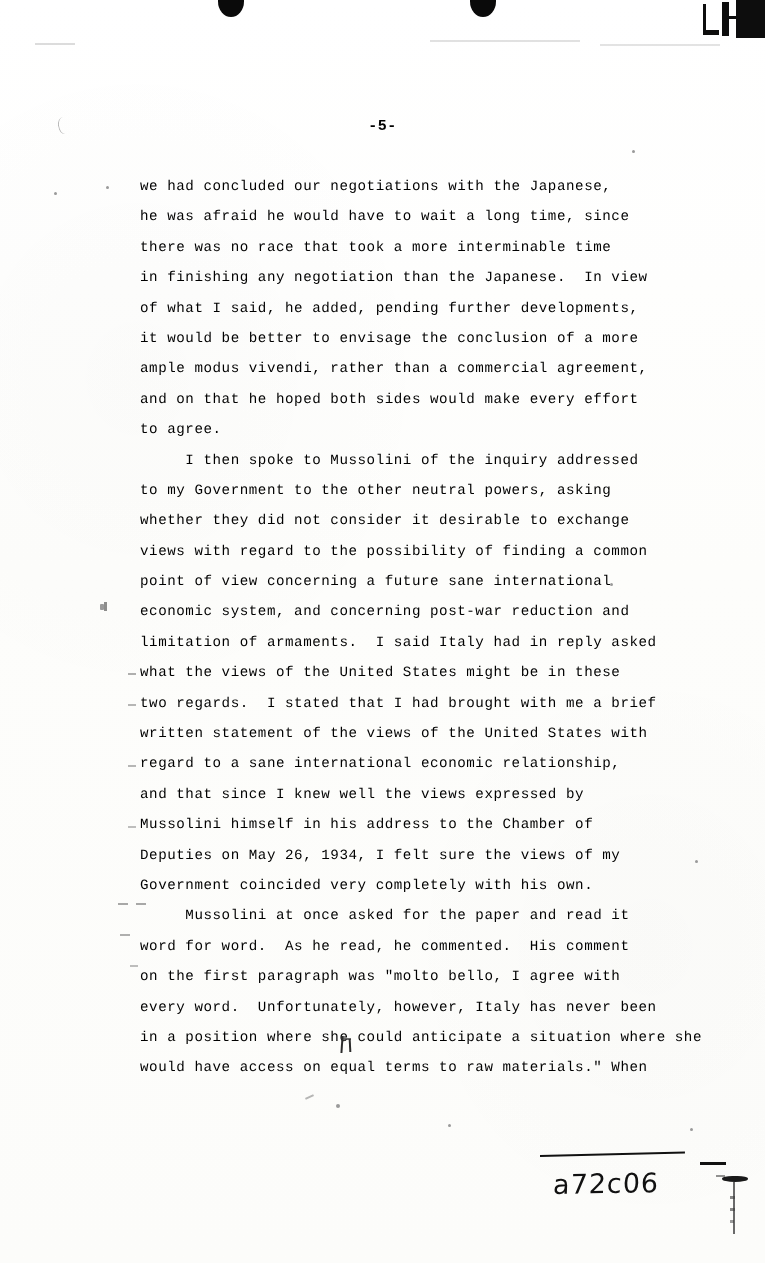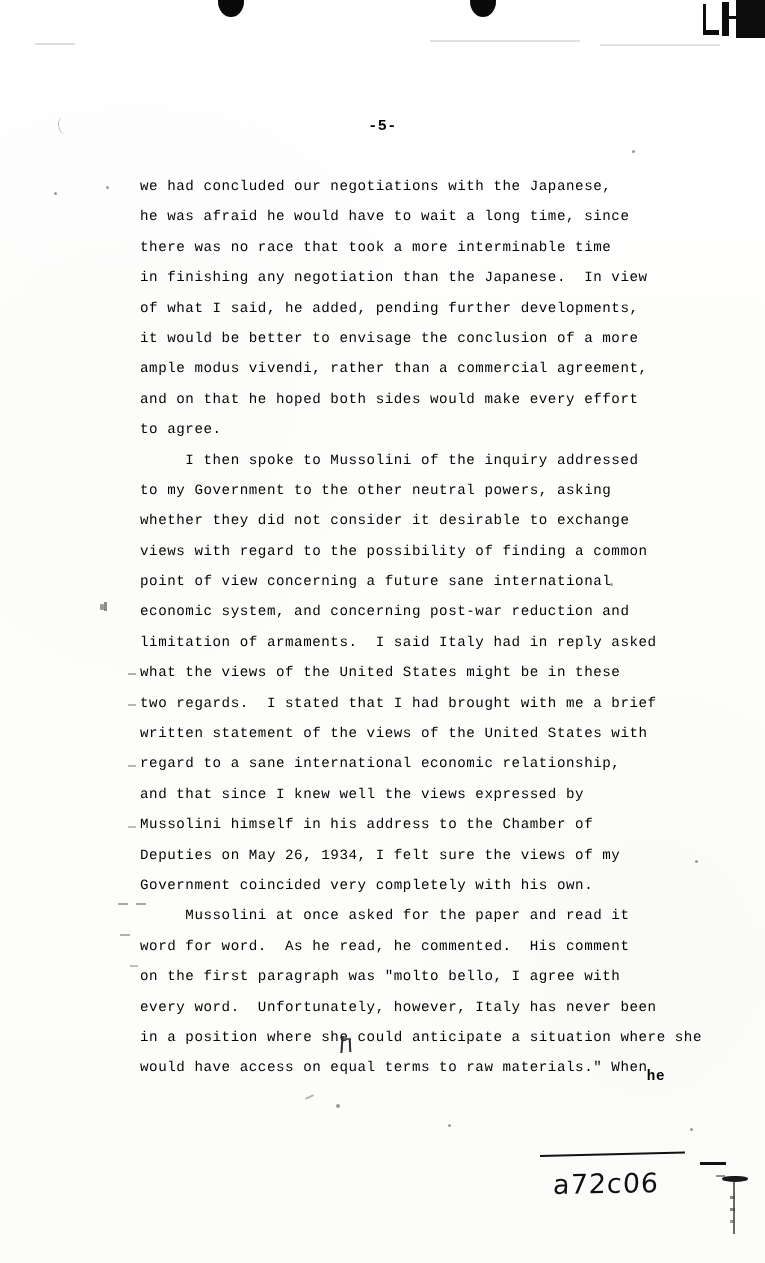--- a/index.html
+++ b/index.html
@@ -229,21 +229,20 @@
   <div class="page-number">-5-</div>
 
   <div class="body-text"><span class="ln">we had concluded our negotiations with the Japanese,</span><span class="ln">he was afraid he would have to wait a long time, since</span><span class="ln">there was no race that took a more interminable time</span><span class="ln">in finishing any negotiation than the Japanese.  In view</span><span class="ln">of what I said, he added, pending further developments,</span><span class="ln">it would be better to envisage the conclusion of a more</span><span class="ln">ample modus vivendi, rather than a commercial agreement,</span><span class="ln">and on that he hoped both sides would make every effort</span><span class="ln">to agree.</span><span class="ln">     I then spoke to Mussolini of the inquiry addressed</span><span class="ln">to my Government to the other neutral powers, asking</span><span class="ln">whether they did not consider it desirable to exchange</span><span class="ln">views with regard to the possibility of finding a common</span><span class="ln">point of view concerning a future sane international</span><span class="ln">economic system, and concerning post-war reduction and</span><span class="ln">limitation of armaments.  I said Italy had in reply asked</span><span class="ln">what the views of the United States might be in these</span><span class="ln">two regards.  I stated that I had brought with me a brief</span><span class="ln">written statement of the views of the United States with</span><span class="ln">regard to a sane international economic relationship,</span><span class="ln">and that since I knew well the views expressed by</span><span class="ln">Mussolini himself in his address to the Chamber of</span><span class="ln">Deputies on May 26, 1934, I felt sure the views of my</span><span class="ln">Government coincided very completely with his own.</span><span class="ln">     Mussolini at once asked for the paper and read it</span><span class="ln">word for word.  As he read, he commented.  His comment</span><span class="ln">on the first paragraph was "molto bello, I agree with</span><span class="ln">every word.  Unfortunately, however, Italy has never been</span><span class="ln">in a position where she could anticipate a situation where she</span><span class="ln">would have access on equal terms to raw materials." When</span></div>
 
   <div class="overtype-mark">
     <span class="ot-1"></span>
     <span class="ot-2"></span>
     <span class="ot-3"></span>
   </div>
 
-  <div class="orphan-line">he</div>
 
   <div class="archival-note">
     <span class="rule"></span>
     <span class="hw">a72c06</span>
   </div>
 
   <div class="bottom-marks">
     <i class="bm-1"></i>
       <i class="bm-2"></i>
       <i class="bm-3"></i>

